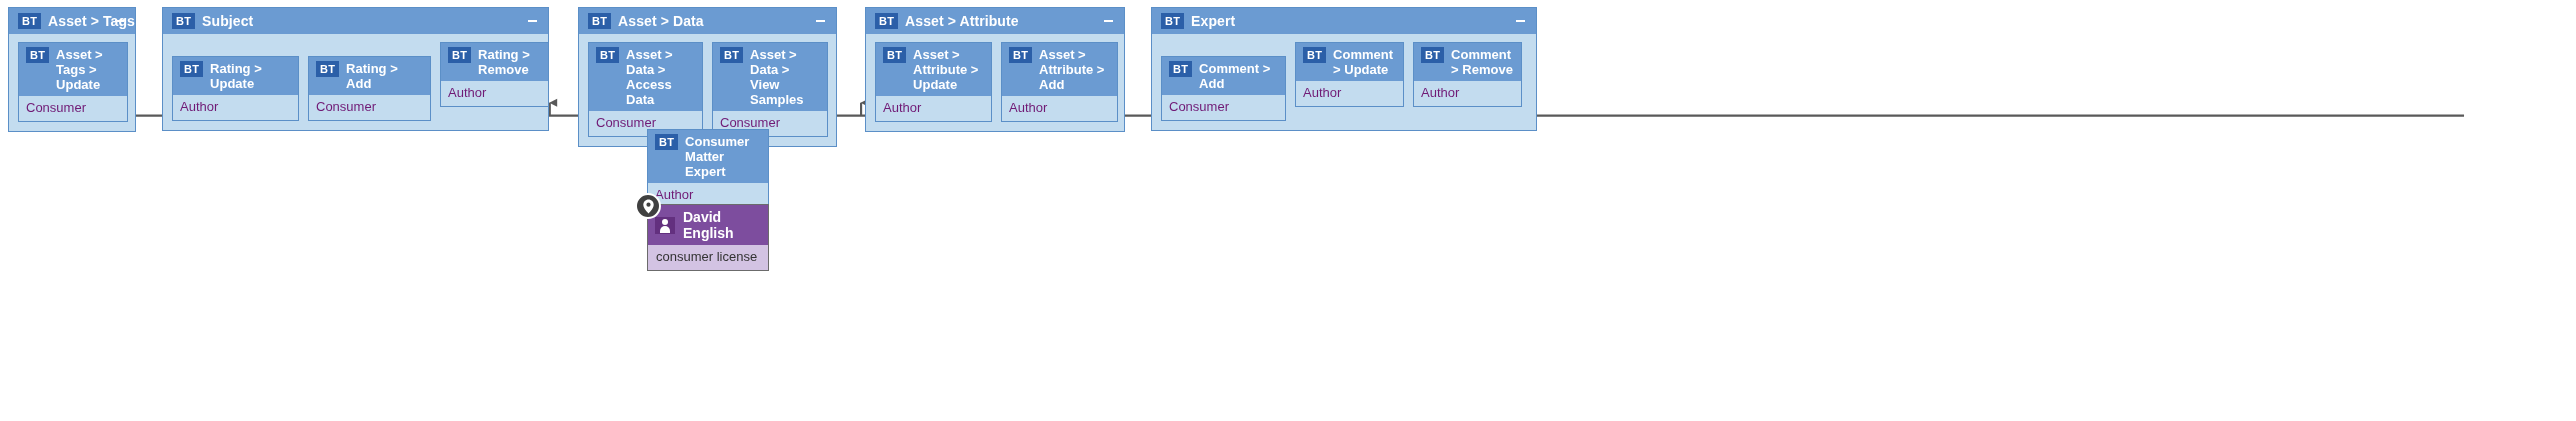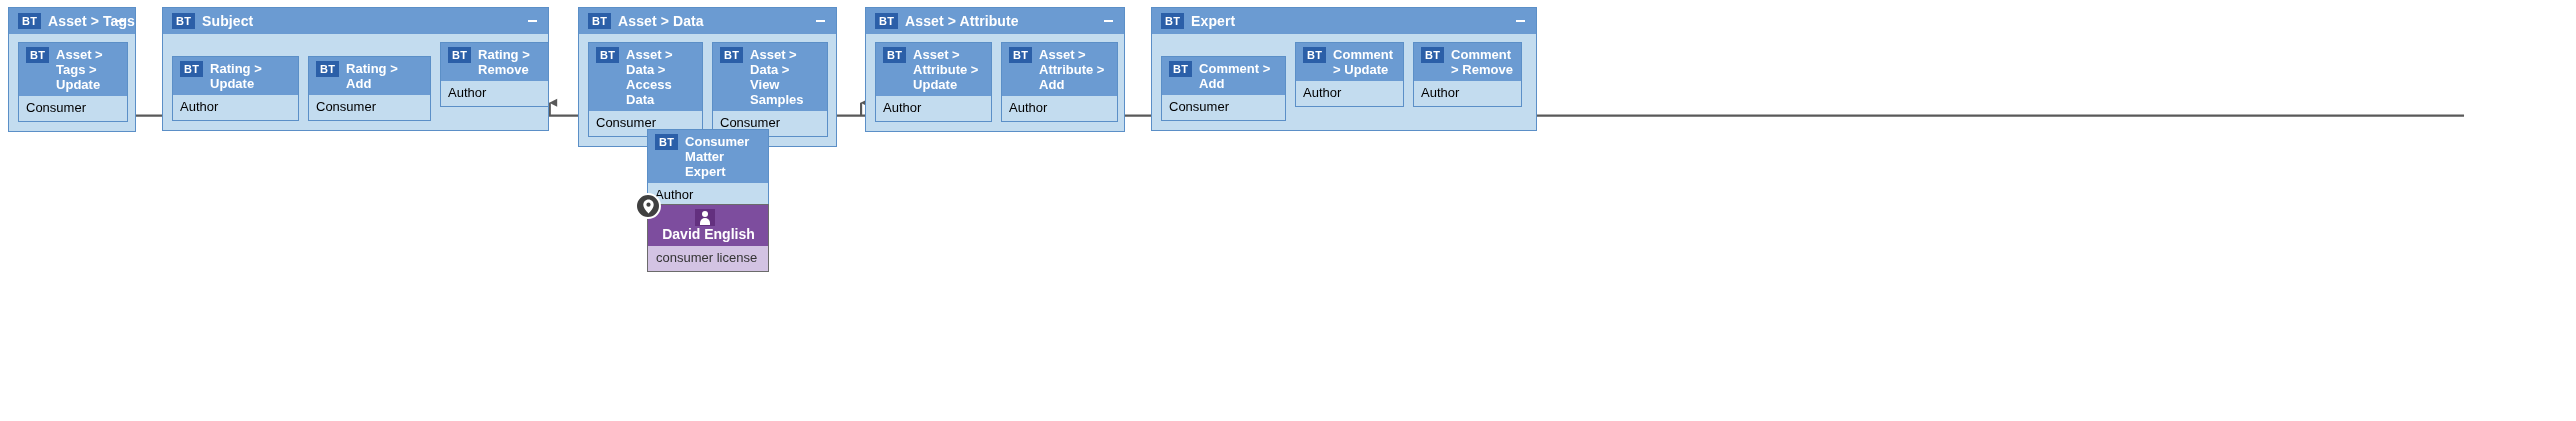--- a/index.html
+++ b/index.html
@@ -91,21 +91,21 @@
   .node-head .label {
     color: #ffffff;
     font-size: 13px;
     font-weight: bold;
     line-height: 15px;
   }
   .node-body {
     background: #c3dcef;
     box-sizing: border-box;
     padding: 4px 7px 5px 7px;
-    color: #000000;
+    color: #701a75;
     font-size: 13px;
     line-height: 16px;
   }
 
   
   .sme {
     position: absolute;
     box-sizing: border-box;
     border: 1px solid #5b8fc7;
     background: #c3dcef;
@@ -117,21 +117,20 @@
     box-sizing: border-box;
     border: 1px solid #6b6b6b;
     background: #d3c3e3;
   }
   .person-head {
     background: #7d4d9e;
     box-sizing: border-box;
     padding: 4px 6px 4px 7px;
     display: flex;
     align-items: center;
-    flex-direction: column;
   }
   .person-head .label {
     color: #ffffff;
     font-size: 14px;
     font-weight: bold;
     line-height: 16px;
   }
   .person-icon {
     display: inline-block;
     background: #63307f;

